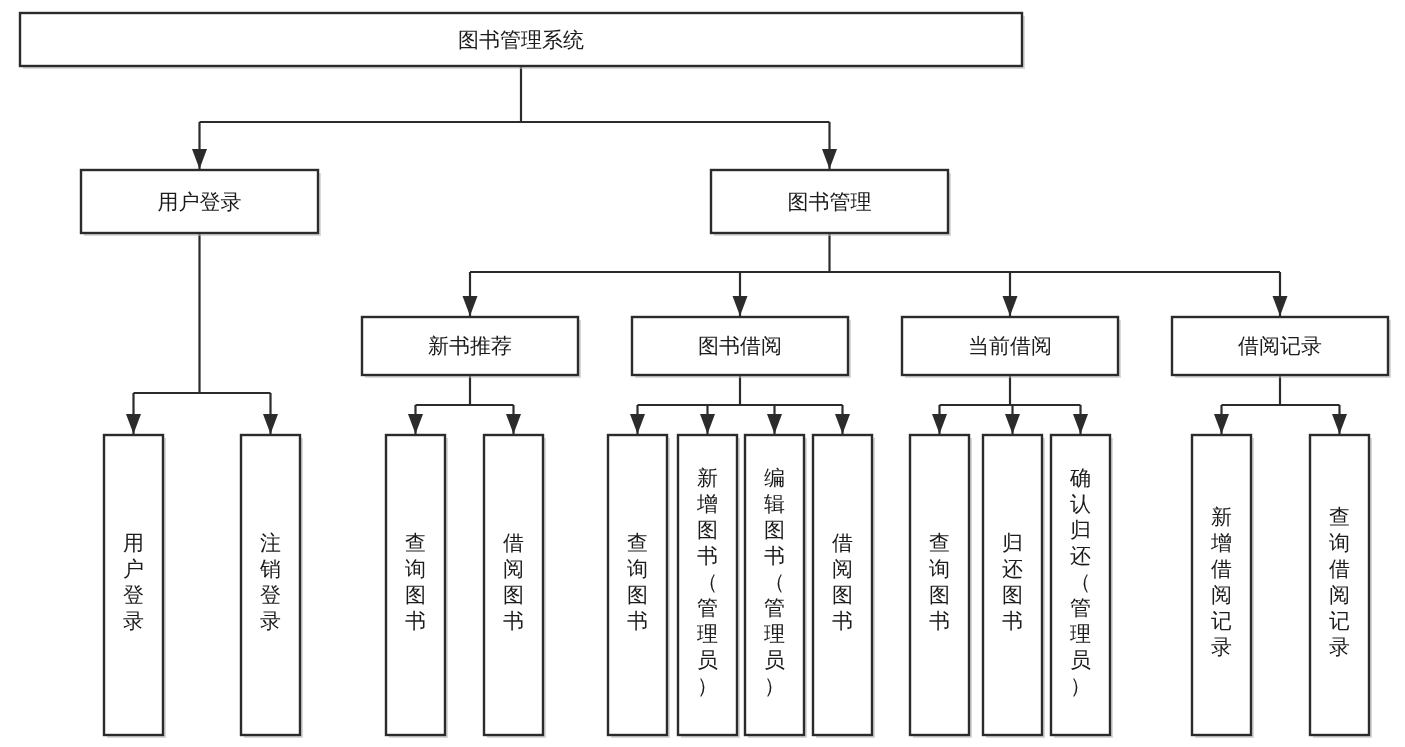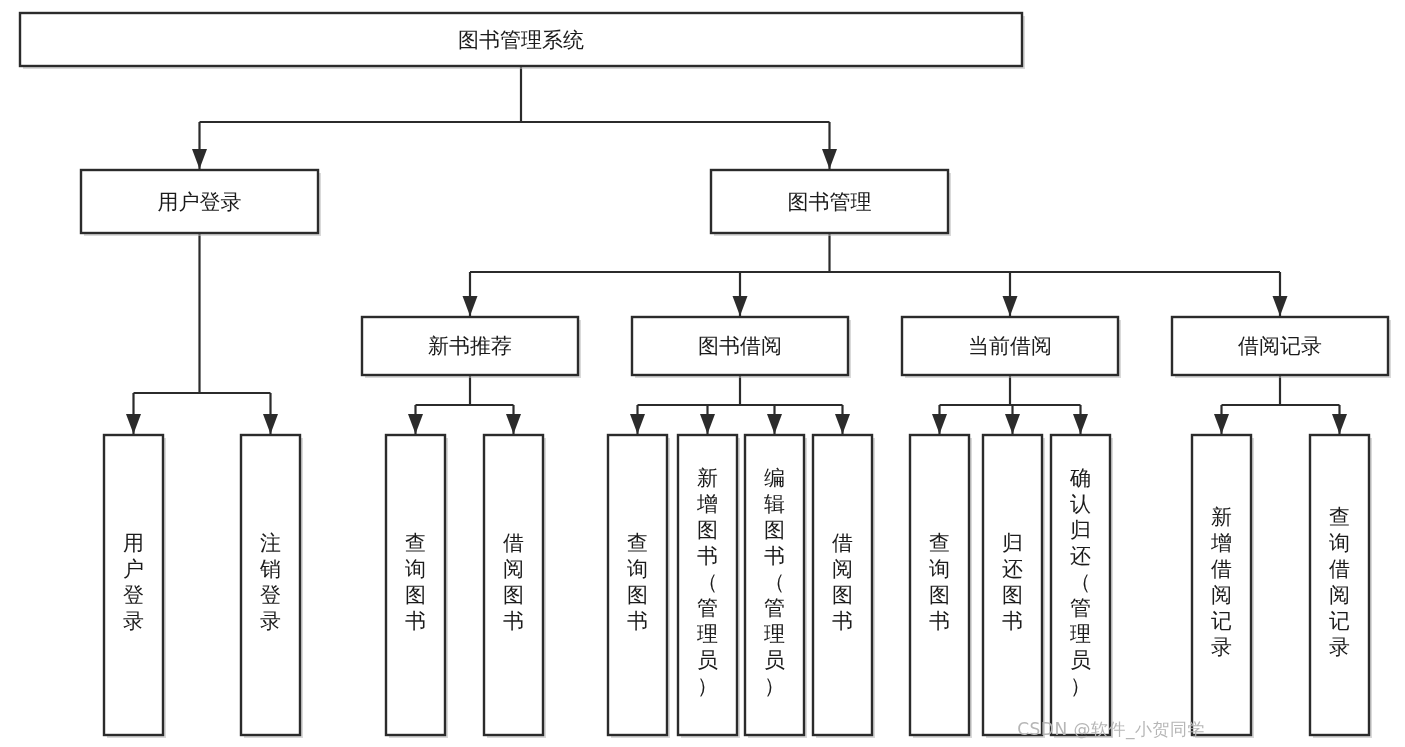--- a/index.html
+++ b/index.html
@@ -226,14 +226,13 @@
           <text x="1221.5" y="524" class="node-label-v"><tspan x="1221.5" dy="0">新</tspan><tspan x="1221.5" dy="26">增</tspan><tspan x="1221.5" dy="26">借</tspan><tspan x="1221.5" dy="26">阅</tspan><tspan x="1221.5" dy="26">记</tspan><tspan x="1221.5" dy="26">录</tspan></text>
         </g>
         <g>
           <rect x="1313" y="438" width="59" height="300" class="node-shadow"></rect>
           <rect x="1310" y="435" width="59" height="300" class="node-box"></rect>
           <text x="1339.5" y="524" class="node-label-v"><tspan x="1339.5" dy="0">查</tspan><tspan x="1339.5" dy="26">询</tspan><tspan x="1339.5" dy="26">借</tspan><tspan x="1339.5" dy="26">阅</tspan><tspan x="1339.5" dy="26">记</tspan><tspan x="1339.5" dy="26">录</tspan></text>
         </g>
       </g>
     </svg>
 
-  <div class="watermark-text">CSDN @软件_小贺同学</div>
 </div>
 
 </body></html>

